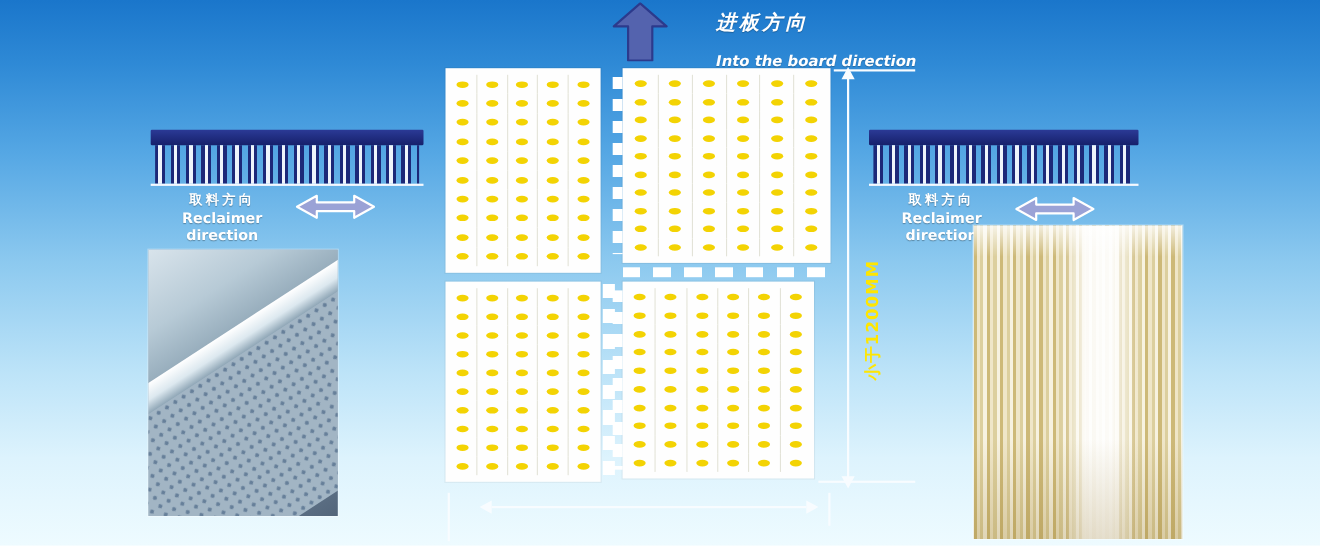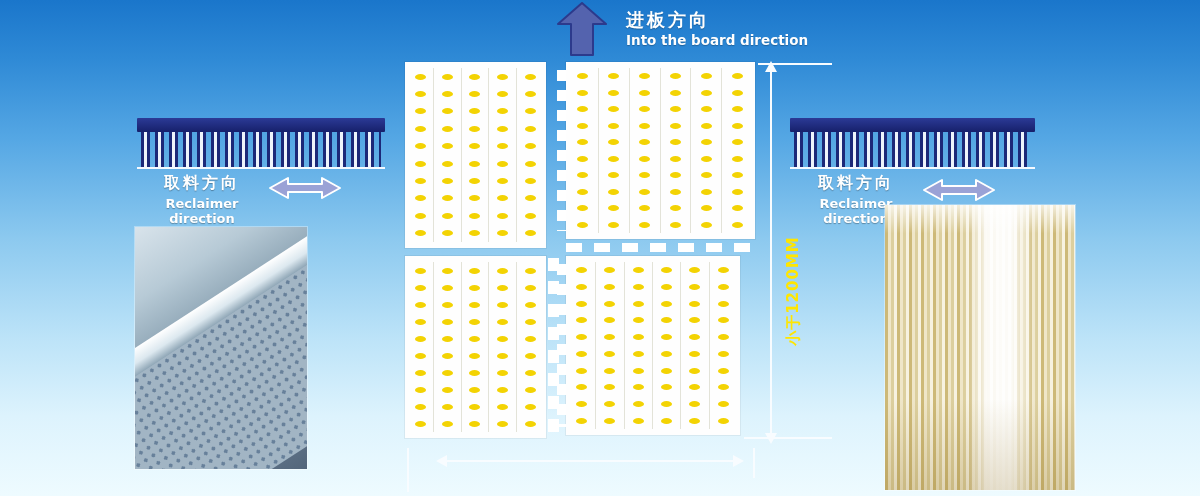--- a/index.html
+++ b/index.html
@@ -5,35 +5,35 @@
   html,body{margin:0;padding:0;}
   body{font-family:"DejaVu Sans","Liberation Sans",sans-serif;}
   .stage{
     position:relative;width:1200px;height:496px;overflow:hidden;
     background:linear-gradient(180deg,#1a76cb 0%,#2f8ad6 12%,#55a7e4 28%,#8cc9ef 48%,#bce3f8 68%,#ddf3fd 84%,#eefbff 100%);
   }
   .abs{position:absolute;}
 
   
   .up-arrow{left:556px;top:2px;}
-  .into-labels{left:626px;top:8px;color:#fff;}
+  .into-labels{left:651px;top:8px;color:#fff;font-style:italic;}
   .into-zh{font-size:18px;font-weight:bold;letter-spacing:3px;text-shadow:0 1px 1px rgba(0,0,0,.25);}
-  .into-en{font-size:13.5px;font-weight:bold;margin-top:0;text-shadow:0 1px 1px rgba(0,0,0,.25);}
+  .into-en{font-size:13.5px;font-weight:bold;margin-top:16px;text-shadow:0 1px 1px rgba(0,0,0,.25);}
 
   
   .comb{height:52px;}
   .comb-bar{height:14px;background:linear-gradient(180deg,#2b3a96,#16206b);border-radius:1px;}
   .comb-teeth{height:35px;margin:0 4px;
     background:repeating-linear-gradient(90deg,#1c2878 0 3px,#eef4fb 3px 6px,#1c2878 6px 9px,rgba(0,0,0,0) 9px 14px);}
   .comb-base{height:2px;background:#f4f9ff;}
   .comb-left{left:137px;top:118px;width:248px;}
   .comb-right{left:790px;top:118px;width:245px;}
 
   .rec-label{color:#fff;text-align:center;}
-  .rec-zh{font-size:16px;font-weight:bold;letter-spacing:3px;text-shadow:0 1px 1px rgba(0,0,0,.3);font-family:Liberation Mono, monospace;}
+  .rec-zh{font-size:12px;font-weight:bold;letter-spacing:3px;text-shadow:0 1px 1px rgba(0,0,0,.3);font-family:Liberation Mono, monospace;}
   .rec-en{font-size:13px;font-weight:bold;margin-top:2px;text-shadow:0 1px 1px rgba(0,0,0,.3);}
   .rec-label-left{left:138px;top:173px;width:128px;}
   .rec-label-right{left:792px;top:173px;width:128px;}
   .dbl-arrow-left{left:268px;top:176px;}
   .dbl-arrow-right{left:922px;top:178px;}
 
   
   .photo{overflow:hidden;box-shadow:0 0 0 1px rgba(255,255,255,.35);}
   .photo-left{left:135px;top:227px;width:172px;height:242px;background:#9bb1c2;}
   .pl-rot{position:absolute;left:-80px;top:-60px;width:360px;height:380px;transform:rotate(-33deg);}

